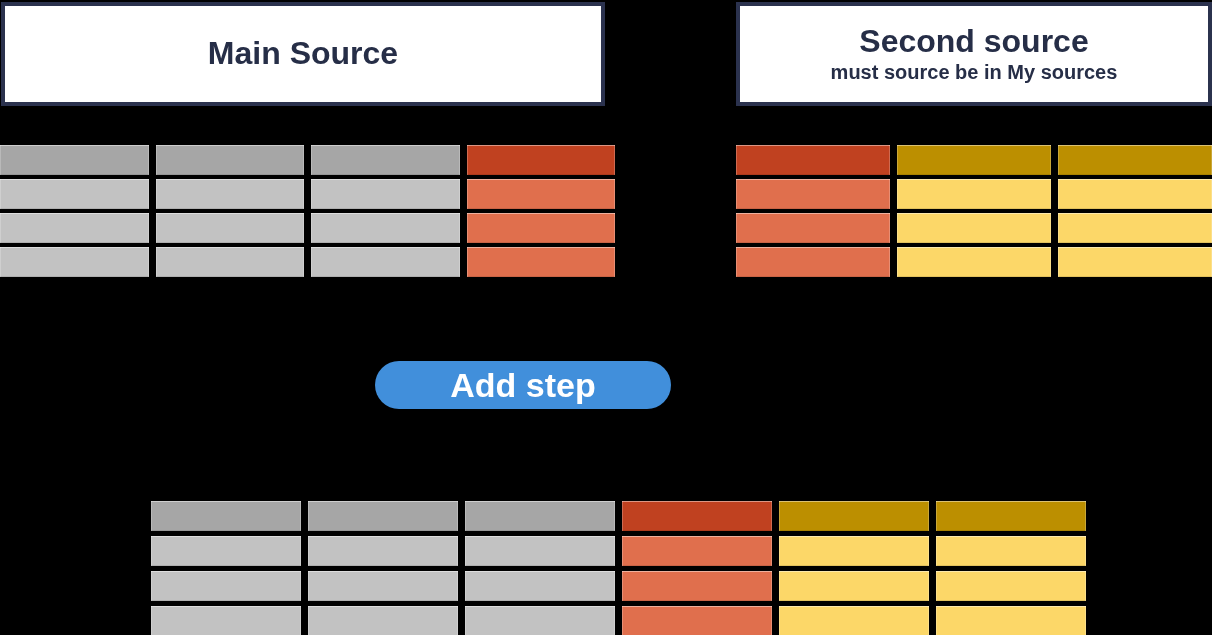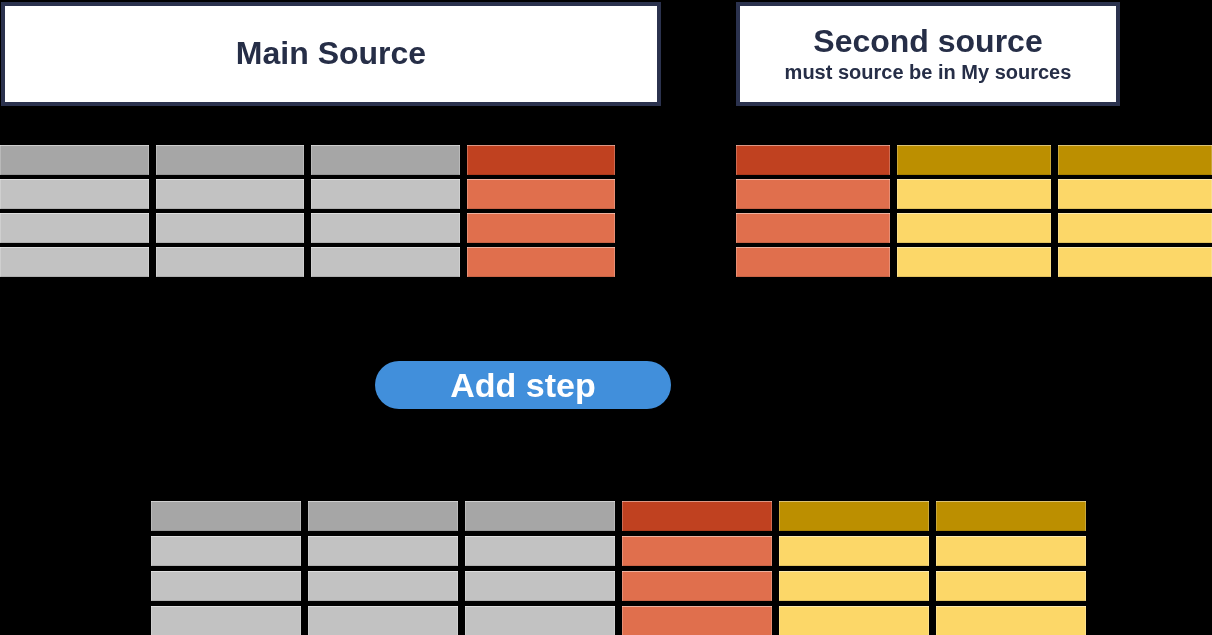--- a/index.html
+++ b/index.html
@@ -34,22 +34,22 @@
     font-weight: bold;
     line-height: 1.1;
   }
   .header-box .subtitle {
     color: var(--header-box-text, #262e47);
     font-size: 20px;
     font-weight: bold;
     line-height: 1.15;
     margin-top: 2px;
   }
-  #box-main   { left: 1px;   top: 2px; width: 660px; height: 104px; }
-  #box-second { left: 736px; top: 2px; width: 384px; height: 104px; }
+  #box-main   { left: 1px;   top: 2px; width: 604px; height: 104px; }
+  #box-second { left: 736px; top: 2px; width: 476px; height: 104px; }
 
   
   .schema-table {
     position: absolute;
     display: grid;
     column-gap: 7px;
     row-gap: 4px;
   }
   #table-main   { left: 0px;   top: 145px; width: 615px; height: 132px; }
   #table-second { left: 736px; top: 145px; width: 476px; height: 132px; }

